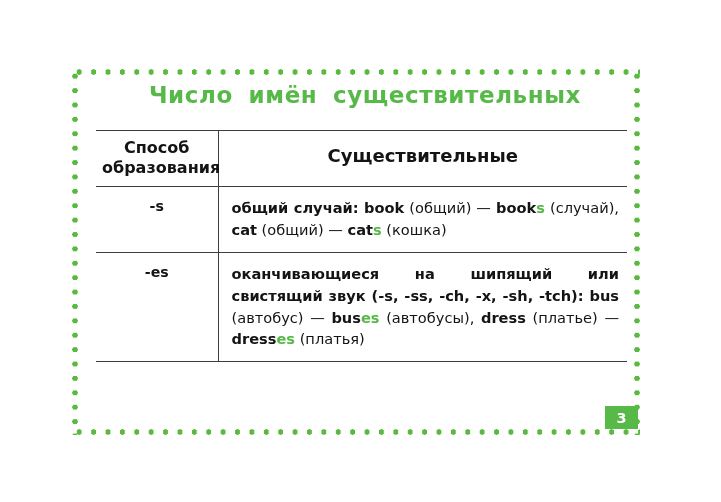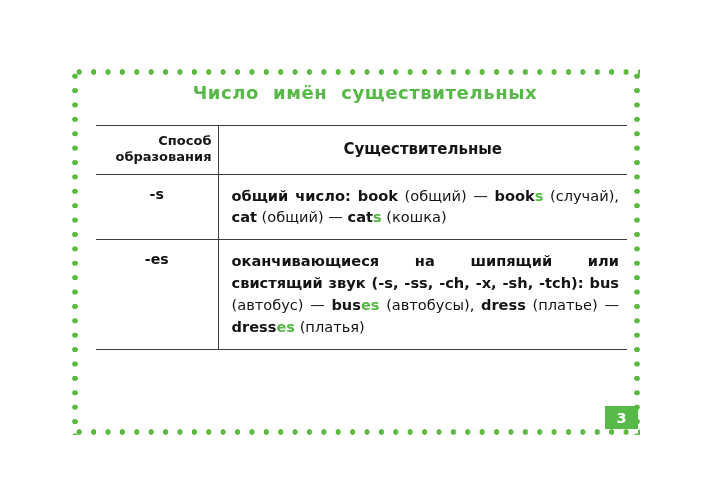--- a/index.html
+++ b/index.html
@@ -46,21 +46,21 @@
   .dots-right { left: 634px; }
 
   .content {
     position: absolute;
     left: 96px;
     top: 82px;
     width: 534px;
   }
   .title {
     color: #57b947;
-    font-size: 18px;
+    font-size: 23px;
     font-weight: bold;
     text-align: center;
     letter-spacing: 0.6px;
     word-spacing: 7px;
     margin: 0 0 22px 0;
     padding-left: 4px;
   }
   .intro {
     font-size: 16.5px;
     color: #1a1a1a;
@@ -78,30 +78,30 @@
     padding: 0;
   }
   .hrow th {
     border-top: 1.6px solid #3d3d3d;
     border-bottom: 1.2px solid #3d3d3d;
   }
   .col-left {
     width: 122px;
   }
   .th-left {
-    text-align: right;
-    font-size: 13px;
+    text-align: center;
+    font-size: 16px;
     font-weight: bold;
     line-height: 1.25;
     padding: 7px 6px 8px 6px !important;
     color: #141414;
   }
   .th-right {
     text-align: center;
-    font-size: 15px;
+    font-size: 18px;
     font-weight: bold;
     padding: 14px 6px 8px 6px !important;
     color: #141414;
     border-left: 1.2px solid #3d3d3d;
   }
   .brow td {
     border-bottom: 1.2px solid #3d3d3d;
   }
   .brow.last td {
     border-bottom: 1.6px solid #3d3d3d;
@@ -164,21 +164,21 @@
           <tr class="hrow">
         <th class="th-left">
           <span>Способ</span><br>
           <span>образования</span>
         </th>
         <th class="th-right">Существительные</th>
       </tr>
       <tr class="brow">
         <td class="cell-key">-s</td>
         <td class="cell-val">
-          <span class="b">общий число: </span><span class="b">book</span><span class="rn"> (общий)  —  </span><span class="b">book</span><span class="gr">s</span><span class="rn"> (случай), </span><span class="b">cat</span><span class="rn"> (общий)  —  </span><span class="b">cat</span><span class="gr">s</span><span class="rn"> (кошка)</span>
+          <span class="b">общий случай: </span><span class="b">book</span><span class="rn"> (общий)  —  </span><span class="b">book</span><span class="gr">s</span><span class="rn"> (случай), </span><span class="b">cat</span><span class="rn"> (общий)  —  </span><span class="b">cat</span><span class="gr">s</span><span class="rn"> (кошка)</span>
         </td>
       </tr>
       <tr class="brow last">
         <td class="cell-key">-es</td>
         <td class="cell-val">
           <span class="b">оканчивающиеся  на  шипящий  или свистящий  звук  (-s, -ss, -ch, -x, -sh, -tch): </span><span class="b">bus</span><span class="rn"> (автобус)  —  </span><span class="b">bus</span><span class="gr">es</span><span class="rn"> (автобусы), </span><span class="b">dress</span><span class="rn"> (платье)  —  </span><span class="b">dress</span><span class="gr">es</span><span class="rn"> (платья)</span>
         </td>
       </tr>
     </tbody>
       </table>

